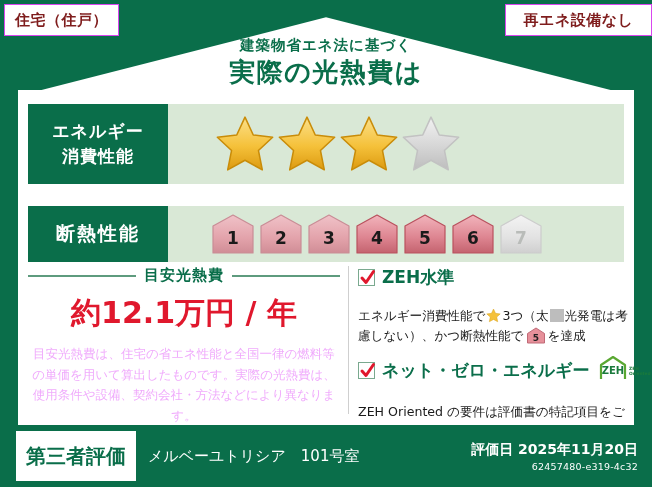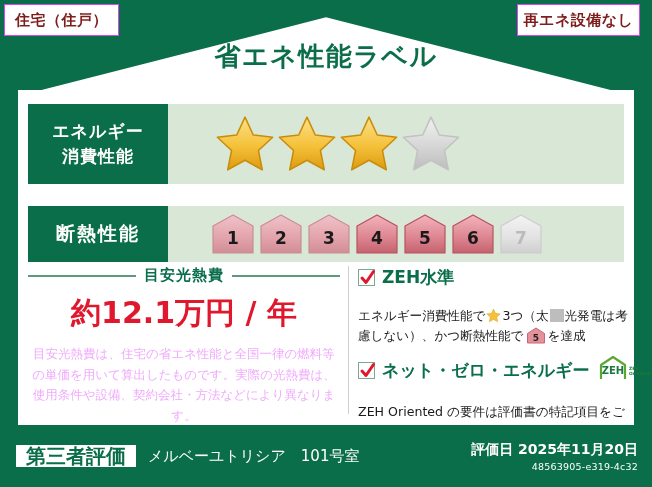--- a/index.html
+++ b/index.html
@@ -45,21 +45,21 @@
     color: #7f1d1d;
     font-weight: bold;
     font-size: 15px;
     letter-spacing: 0.5px;
     display: flex;
     align-items: center;
     justify-content: center;
     box-sizing: border-box;
   }
   .badge-left  { left: 4px;  top: 4px; width: 115px; height: 32px; }
-  .badge-right { right: 12px; top: 4px; width: 123px; height: 32px; }
+  .badge-right { right: 0; top: 4px; width: 147px; height: 32px; }
 
   
   .title-wrap {
     position: absolute;
     left: 0;
     top: 38px;
     width: 652px;
     text-align: center;
     color: #0a6e4a;
   }
@@ -245,21 +245,21 @@
     top: 425px;
     width: 652px;
     height: 62px;
     background: #0a6e4a;
     display: flex;
     align-items: center;
   }
   .bels-box {
     margin-left: 16px;
     background: #ffffff;
-    height: 22px;
+    height: 50px;
     padding: 0 10px;
     display: flex;
     align-items: center;
     gap: 9px;
   }
   .bels-jp {
     color: #0a6e4a;
     font-size: 20px;
     font-weight: bold;
     letter-spacing: 0px;
@@ -294,21 +294,22 @@
 
 <div id="label-root">
 
   <div class="roof-white"></div>
   <div class="roof-body"></div>
 
   <div class="corner-badge badge-left">住宅（住戸）</div>
   <div class="corner-badge badge-right">再エネ設備なし</div>
 
   <div class="title-wrap">
-    <div class="title-main">省エネ性能ラベル</div>
+    <div class="title-sub">建築物省エネ法に基づく</div>
+    <div class="title-main">実際の光熱費は</div>
   </div>
 
   <div class="rating-row row-energy">
     <div class="row-label">
       <span>エネルギー</span>
       <span>消費性能</span>
     </div>
     <div class="row-value">
       <div class="stars" id="stars-container">
           <svg class="star" width="62" height="62" viewBox="0 0 24 24">
@@ -509,17 +510,17 @@
 
   </div>
 
   <div class="footer">
     <div class="bels-box">
       <span class="bels-jp">第三者評価</span>
     </div>
     <span class="bldg-name">メルベーユトリシア　101号室</span>
     <div class="footer-right">
       <div class="eval-date">評価日 2025年11月20日</div>
-      <div class="eval-id">48563905-e319-4c32</div>
+      <div class="eval-id">62457480-e319-4c32</div>
     </div>
   </div>
 
 </div>
 
 </body></html>

